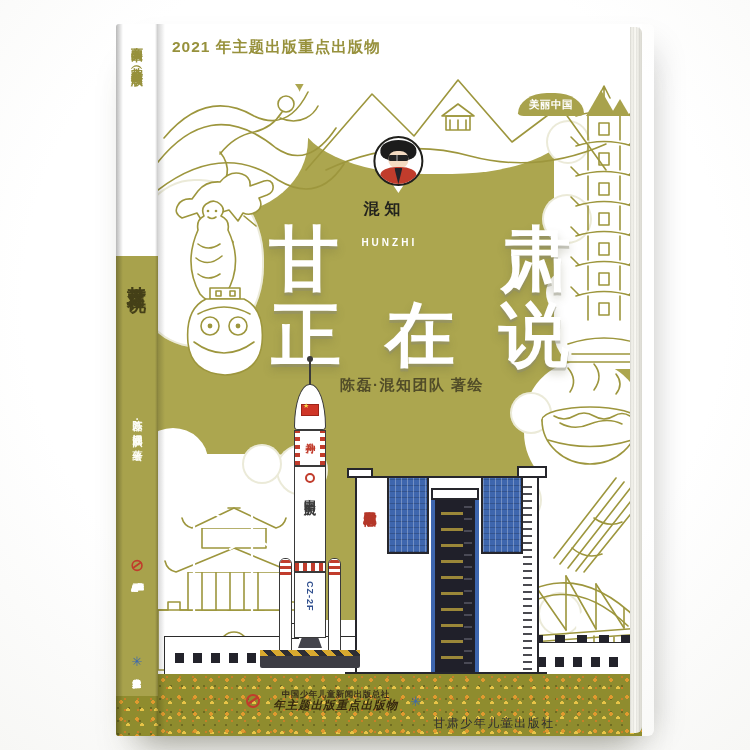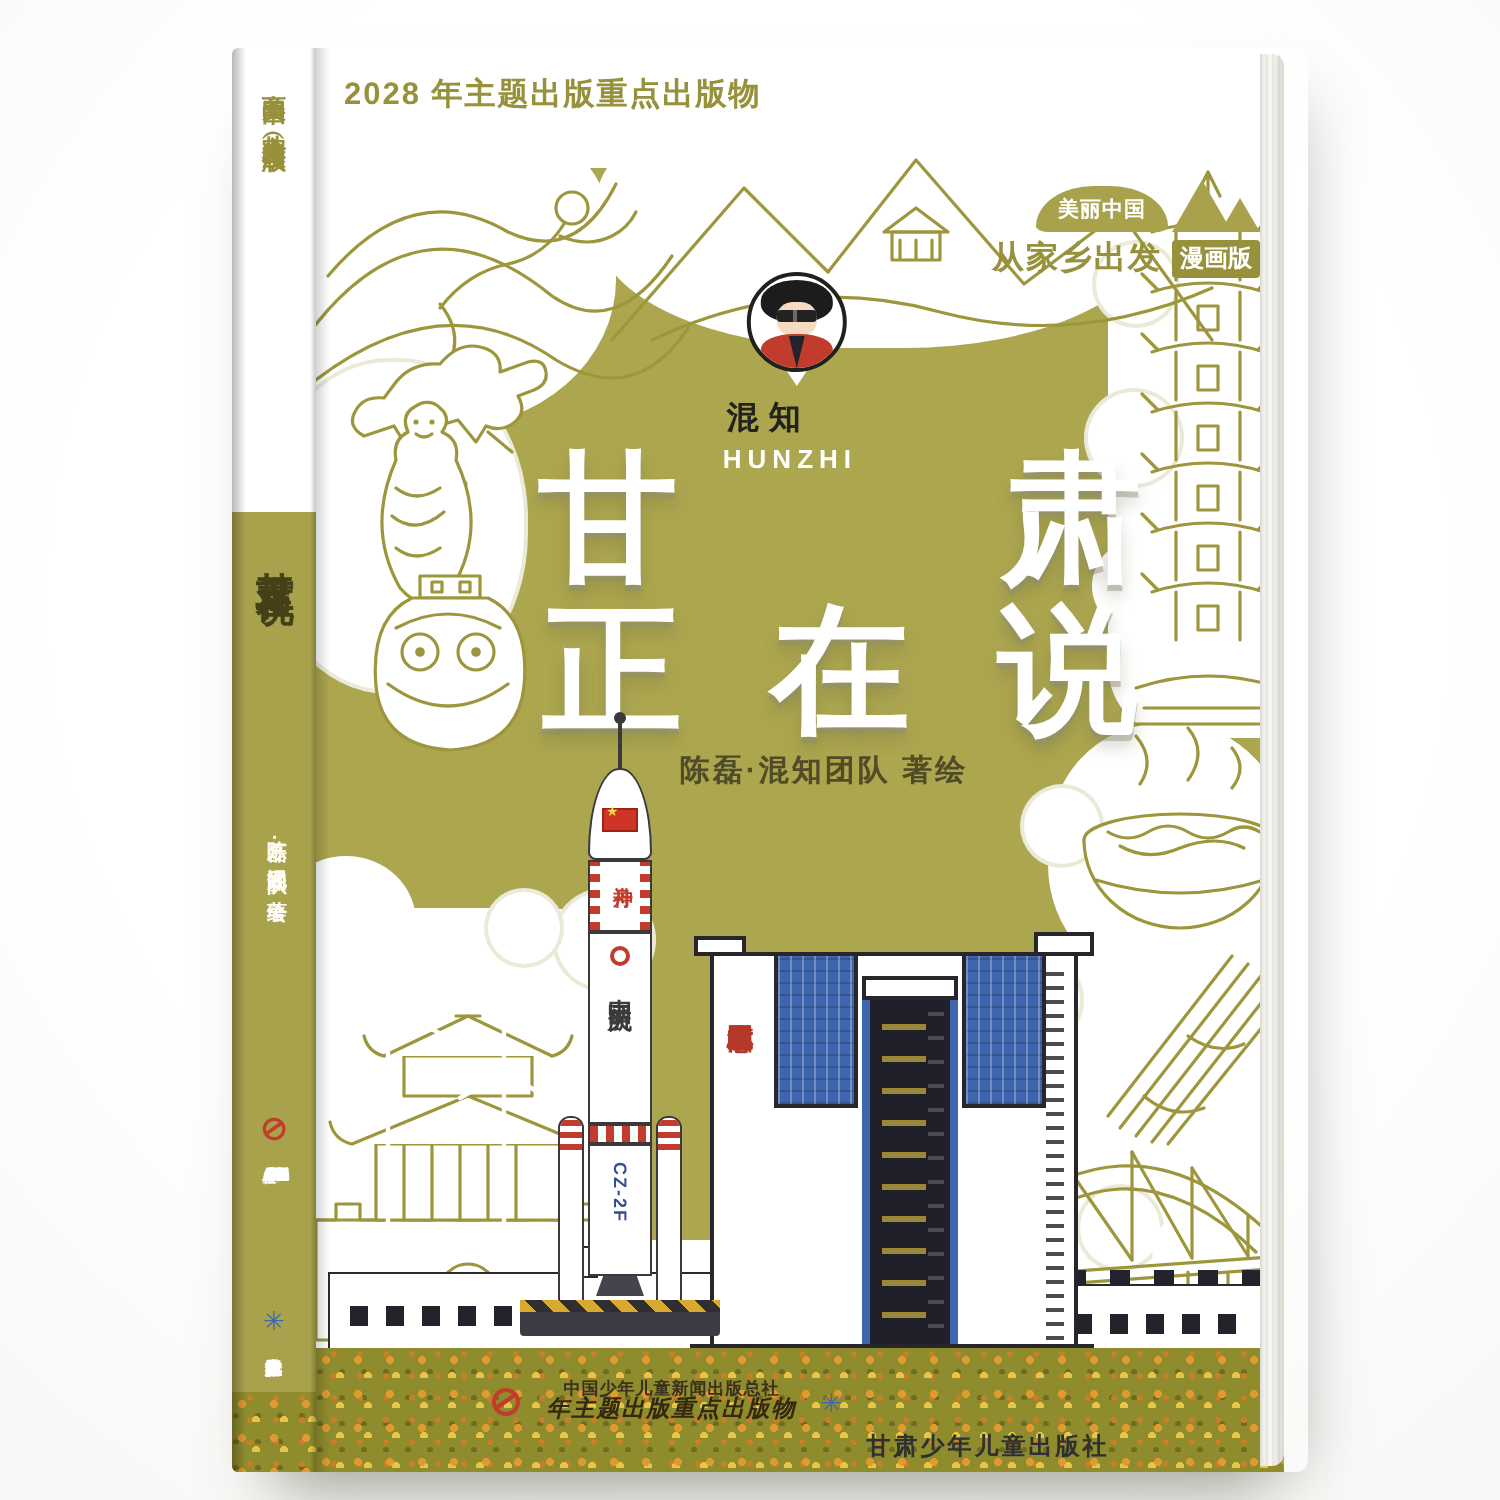--- a/index.html
+++ b/index.html
@@ -48,21 +48,21 @@
   
   .hunzhi{position:absolute;left:50%;top:112px;transform:translateX(-52%);width:80px;z-index:20;}
   .hz-circle{position:relative;width:46px;height:46px;margin:0 auto;background:#fff;border:2px solid #20201c;border-radius:50%;overflow:hidden;}
   .hz-hair{position:absolute;left:5px;top:2px;width:36px;height:21px;background:#1c1c1c;border-radius:50% 50% 42% 42%;}
   .hz-face{position:absolute;left:13px;top:13px;width:20px;height:17px;background:#f4dbc2;border-radius:42%;}
   .hz-glasses{position:absolute;left:13px;top:17px;width:20px;height:6px;background:linear-gradient(90deg,#232323 0 8px,#6b6b6b 8px 10px,#232323 10px 20px);border-radius:2px;}
   .hz-body{position:absolute;left:5px;top:29px;width:36px;height:17px;background:#c13c2c;border-radius:45% 45% 0 0;}
   .hz-vee{position:absolute;left:19px;top:30px;width:8px;height:16px;background:#23232b;clip-path:polygon(0 0,100% 0,50% 100%);}
   .hz-tail{width:0;height:0;margin:-2px auto 0;border:6px solid transparent;border-top:9px solid #fff;}
   .hz-cn{font-size:16px;font-weight:900;color:#23231d;letter-spacing:5px;padding-left:5px;}
-  .hz-en{font-size:13px;font-weight:800;color:#fff;letter-spacing:3px;padding-left:3px;margin-top:2px;}
+  .hz-en{font-size:10px;font-weight:800;color:#fff;letter-spacing:3px;padding-left:3px;margin-top:17px;}
   
   .title{position:absolute;left:calc(50% + 20px);top:200px;transform:translateX(-50%);width:302px;z-index:20;color:#fff;font-weight:900;}
   .title-line1{display:flex;justify-content:space-between;font-size:70px;line-height:1;
       text-shadow:0 3px 0 rgba(140,140,120,.45),0 6px 8px rgba(90,90,55,.25);}
   .title-line2{margin-top:6px;font-size:70px;line-height:1;text-align:center;letter-spacing:44px;text-indent:44px;white-space:nowrap;margin-left:-44px;margin-right:-44px;
       text-shadow:0 3px 0 rgba(140,140,120,.45),0 6px 8px rgba(90,90,55,.25);}
   .author{position:absolute;left:calc(50% + 12px);top:352px;transform:translateX(-50%);color:#514c28;font-size:15px;font-weight:bold;letter-spacing:1.5px;z-index:20;white-space:nowrap;}
   
   .rocket{position:absolute;left:128px;top:336px;width:48px;height:320px;z-index:22;}
   .rocket *{position:absolute;box-sizing:border-box;}
@@ -118,21 +118,21 @@
     radial-gradient(circle 2px at 12px 14px,#e8c447 95%,transparent),
     radial-gradient(circle 1.5px at 9px 3px,#c87f28 95%,transparent),
     radial-gradient(circle 1.5px at 2px 12px,#6f6c22 95%,transparent);
     background-size:16px 17px,14px 15px,13px 11px,11px 13px;}
   .cover-flowers{position:absolute;left:0;right:0;top:650px;height:62px;z-index:24;}
   
   .pubbar{position:absolute;left:0;right:0;top:660px;height:34px;z-index:30;display:flex;align-items:center;justify-content:center;gap:12px;}
   .pub1{text-align:center;line-height:1.1;}
   .pub1-a{font-size:8.5px;font-weight:bold;color:#3a301c;letter-spacing:.5px;}
   .pub1-b{font-size:11.5px;font-weight:bold;font-style:italic;color:#35280f;font-family:"Liberation Serif",serif;letter-spacing:1px;}
-  .pub2{font-size:12px;font-weight:bold;color:#303030;letter-spacing:1.5px;margin-top:44px;}
+  .pub2{font-size:12px;font-weight:normal;color:#303030;letter-spacing:1.5px;margin-top:44px;}
   .press-glyph{color:#3a68b0;font-size:13px;line-height:1;}
 </style>
 </head>
 <body>
 
 <div class="stage">
   <div class="book">
 
     <div class="spine">
       <div class="spine-olive"></div>
@@ -289,33 +289,29 @@
         <g stroke="#ffffff" stroke-width="2.2">
           <path d="M36,598 V478 M36,478 V446 M36,478 L8,494 M36,478 L64,494"></path>
             <circle cx="36" cy="478" r="3" fill="#fff" stroke="none"></circle>
           <path d="M94,612 V512 M94,512 V486 M94,512 L72,525 M94,512 L116,525"></path>
             <circle cx="94" cy="512" r="2.6" fill="#fff" stroke="none"></circle>
           <path d="M142,616 V544 M142,544 V524 M142,544 L125,554 M142,544 L159,554"></path>
             <circle cx="142" cy="544" r="2.2" fill="#fff" stroke="none"></circle>
         </g>
       </svg>
 
-      <div class="banner">2028 年主题出版重点出版物</div>
+      <div class="banner">2021 年主题出版重点出版物</div>
 
       <div class="series">
         <div class="series-row1">
           <div class="hill">
               <span>美丽中国</span>
             </div>
           <div class="mtn"></div>
           <div class="mtn mtn--s"></div>
-        </div>
-        <div class="series-row2">
-          <span class="series-tagline">从家乡出发</span>
-          <span class="series-badge">漫画版</span>
         </div>
       </div>
 
       <div class="hunzhi">
         <div class="hz-circle">
           <div class="hz-hair"></div>
           <div class="hz-face"></div>
           <div class="hz-glasses"></div>
           <div class="hz-body"></div>
           <div class="hz-vee"></div>

